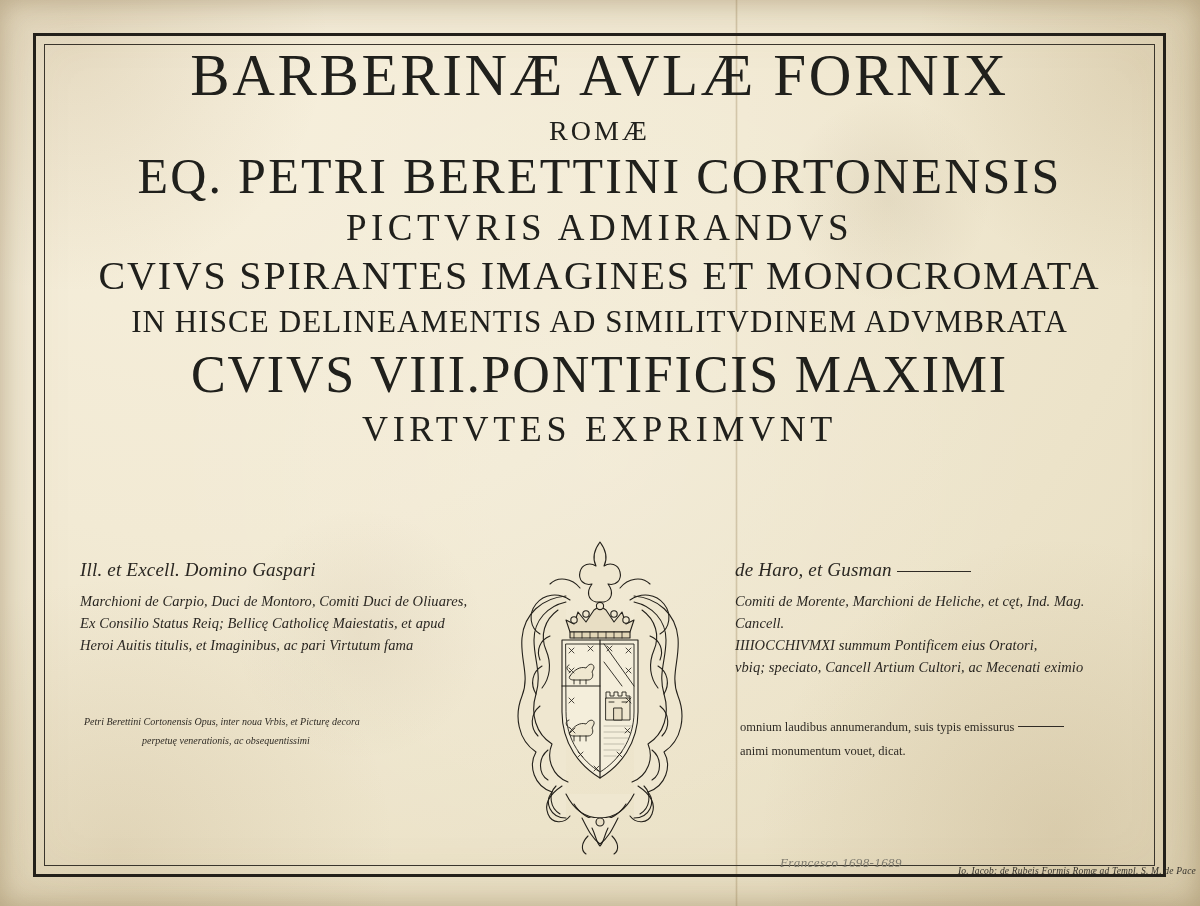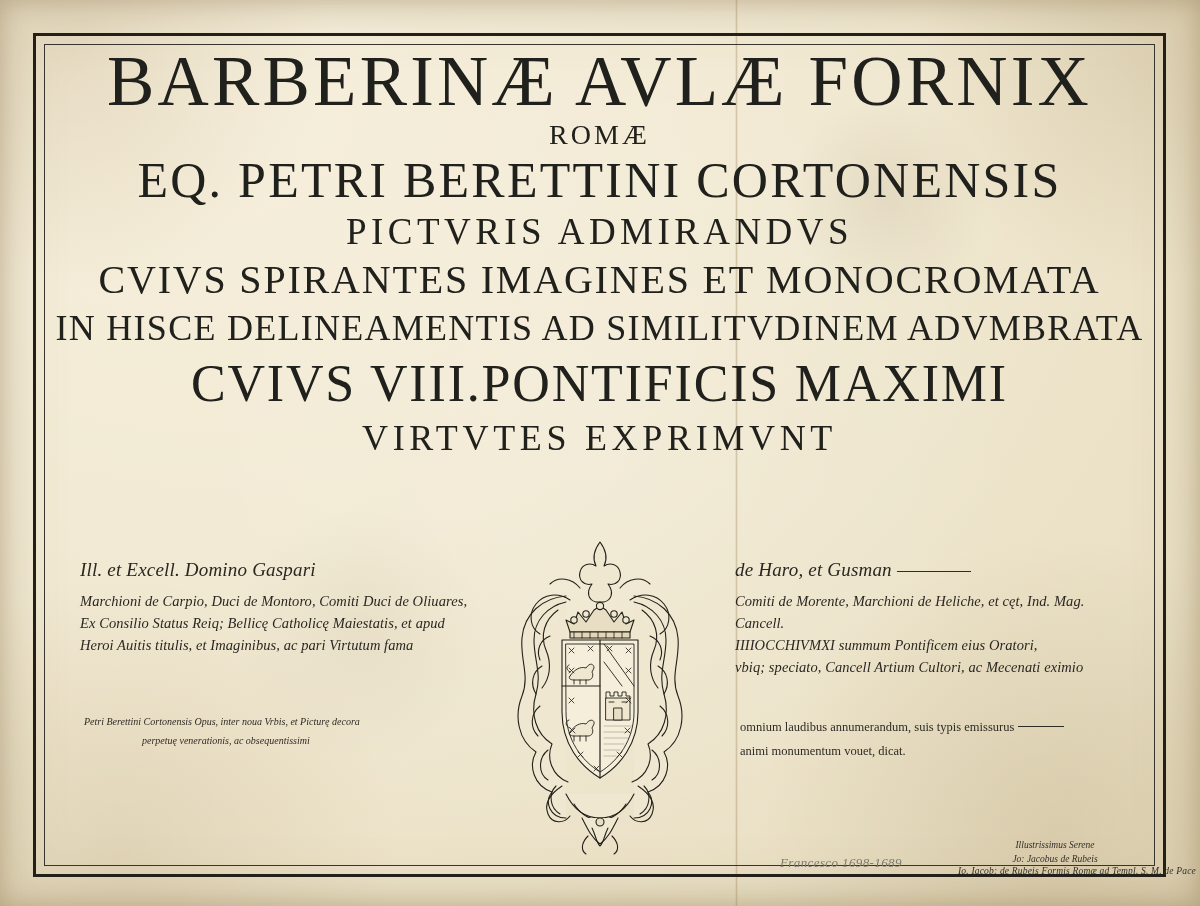--- a/index.html
+++ b/index.html
@@ -84,26 +84,26 @@
     color: #20201c;
   }
   .tline {
     display: block;
     white-space: nowrap;
     font-family: "Liberation Serif", serif;
     font-weight: 400;
     letter-spacing: 0.055em;
     line-height: 1.0;
   }
-  .l1 { font-size: 71px; letter-spacing: 0.045em; margin-bottom: 4px; }
+  .l1 { font-size: 59px; letter-spacing: 0.045em; margin-bottom: 12px; }
   .l2 { font-size: 28px; letter-spacing: 0.11em; margin-bottom: 6px; }
   .l3 { font-size: 50px; letter-spacing: 0.045em; margin-bottom: 8px; }
   .l4 { font-size: 37px; letter-spacing: 0.12em; margin-bottom: 10px; }
   .l5 { font-size: 40px; letter-spacing: 0.045em; margin-bottom: 10px; }
-  .l6 { font-size: 36px; letter-spacing: 0.035em; margin-bottom: 12px; }
+  .l6 { font-size: 31px; letter-spacing: 0.035em; margin-bottom: 12px; }
   .l7 { font-size: 52px; letter-spacing: 0.035em; margin-bottom: 10px; }
   .l8 { font-size: 36px; letter-spacing: 0.13em; text-align: center; }
 
   
   .ded {
     position: absolute;
     color: #2a2722;
     font-family: "Liberation Serif", serif;
     font-style: italic;
     line-height: 1.52;
@@ -334,17 +334,13 @@
         <path d="M92 250 C80 258 74 268 78 278 C82 288 94 288 100 280"></path>
         <path d="M168 250 C180 258 186 268 182 278 C178 288 166 288 160 280"></path>
       </g>
     </svg>
   </div>
 
   <div id="imprint">Io. Iacob: de Rubeis Formis Romæ ad Templ. S. M. de Pace</div>
 
   <div id="pencil-note">Francesco   1698-1689</div>
 
-  <div id="sig-right">
-    <span>Illustrissimus Serene</span><br>
-    <span>Jo: Jacobus de Rubeis</span>
-  </div>
 </div>
 
 </body></html>

